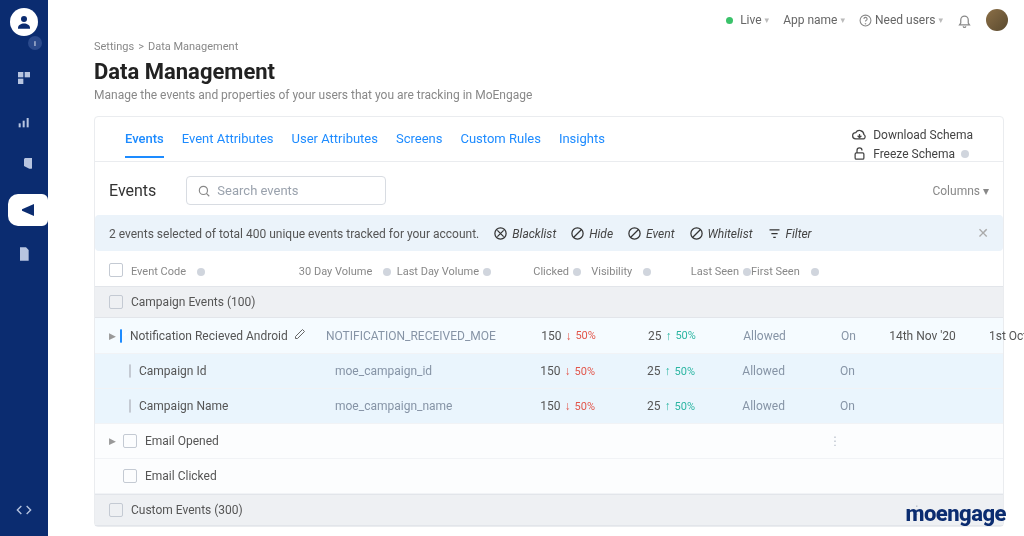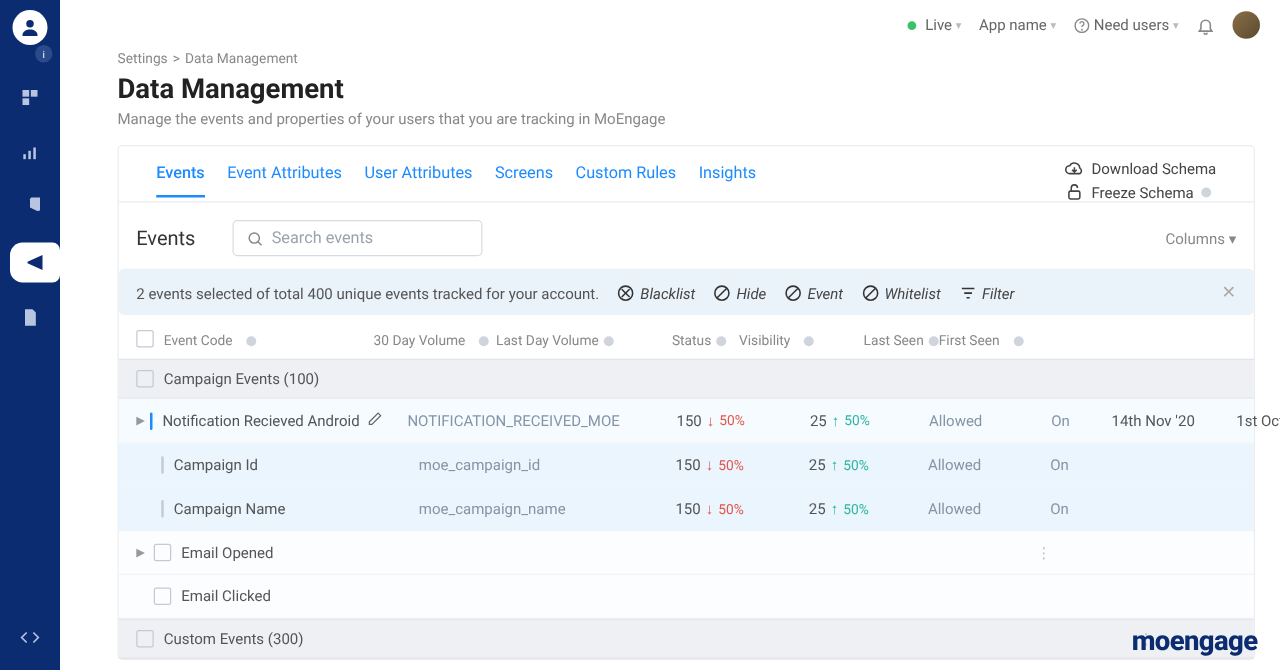--- a/index.html
+++ b/index.html
@@ -261,21 +261,21 @@
 
         <div class="table-header">
           <span class="col-sel"><span class="checkbox"></span></span>
           <span class="th col-code"><span>Event Code</span>&nbsp;<span class="info-dot"></span></span>
           <span class="th col-vol30"><span>30 Day Volume</span>&nbsp;<span class="info-dot"></span></span>
           <span class="th col-vol1">
               <span>Last Day Volume</span>
               <span class="info-dot"></span>
             </span>
           <span class="th col-status">
-              <span>Status</span>
+              <span>Clicked</span>
               <span class="info-dot"></span>
             </span>
           <span class="th col-vis"><span>Visibility</span>&nbsp;<span class="info-dot"></span></span>
           <span class="th col-last">
               <span>Last Seen</span>
               <span class="info-dot"></span>
             </span>
           <span class="th col-first"><span>First Seen</span>&nbsp;<span class="info-dot"></span></span>
           <span class="col-menu"></span>
         </div>

